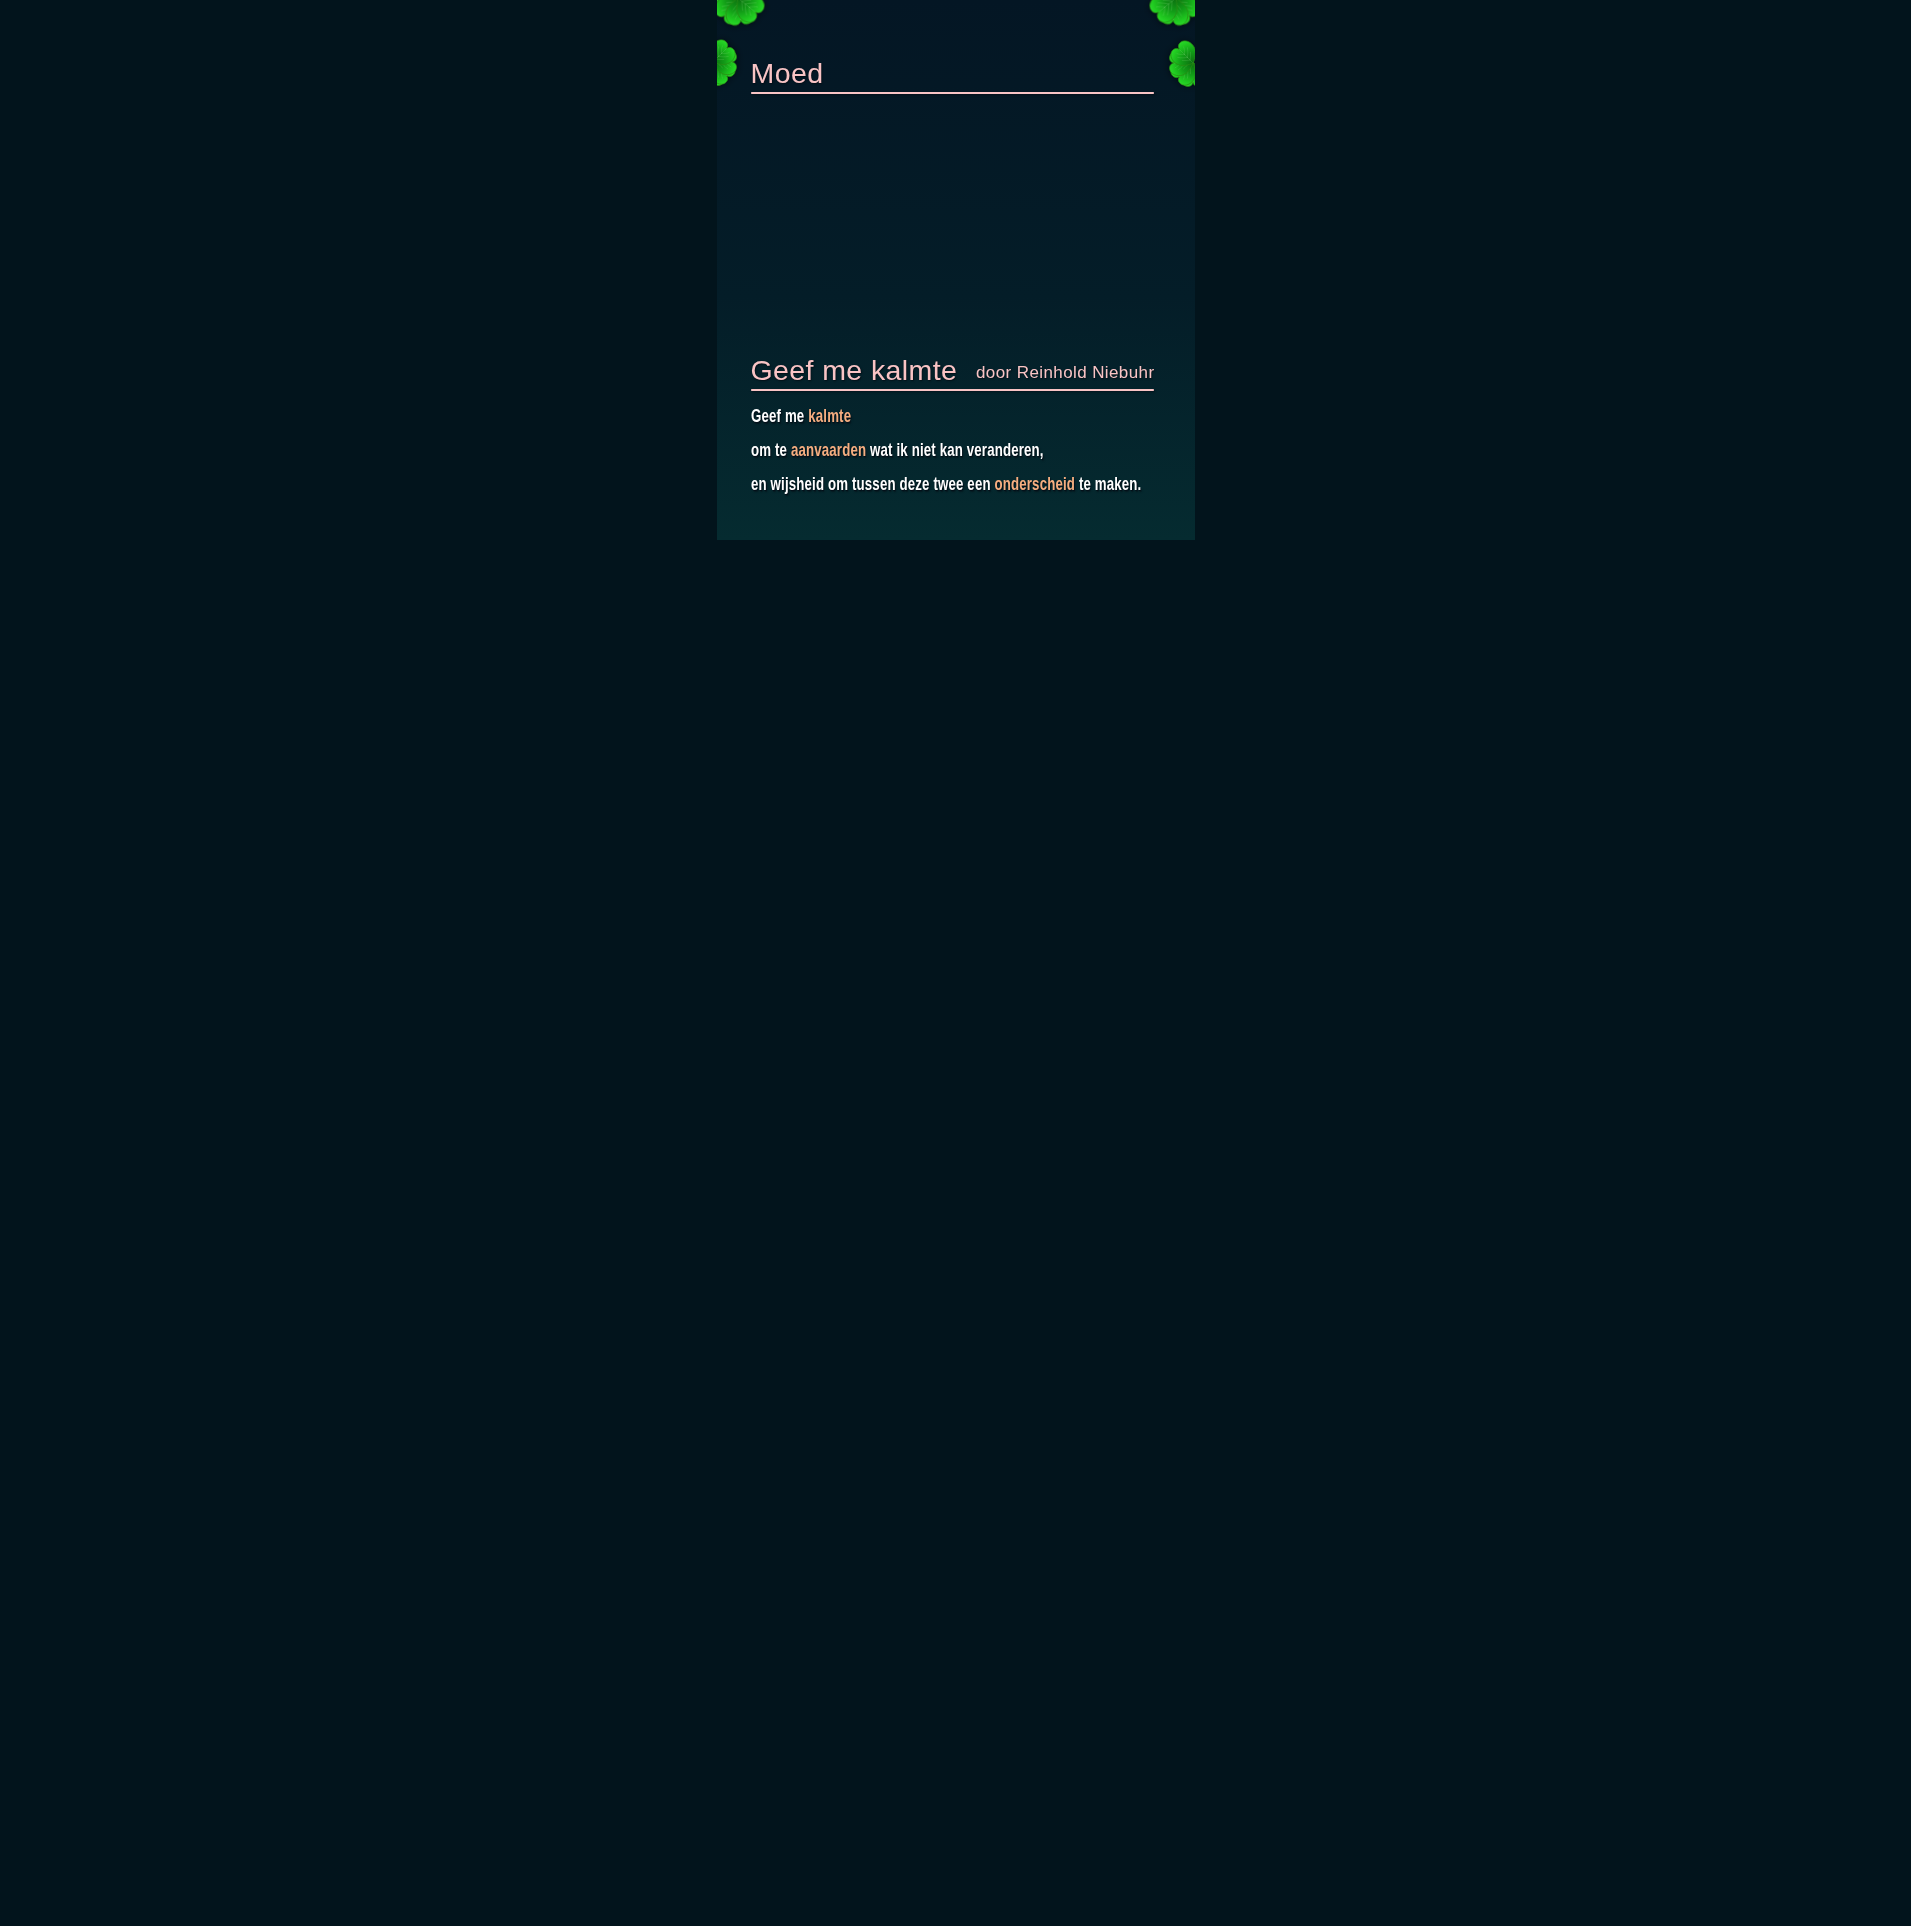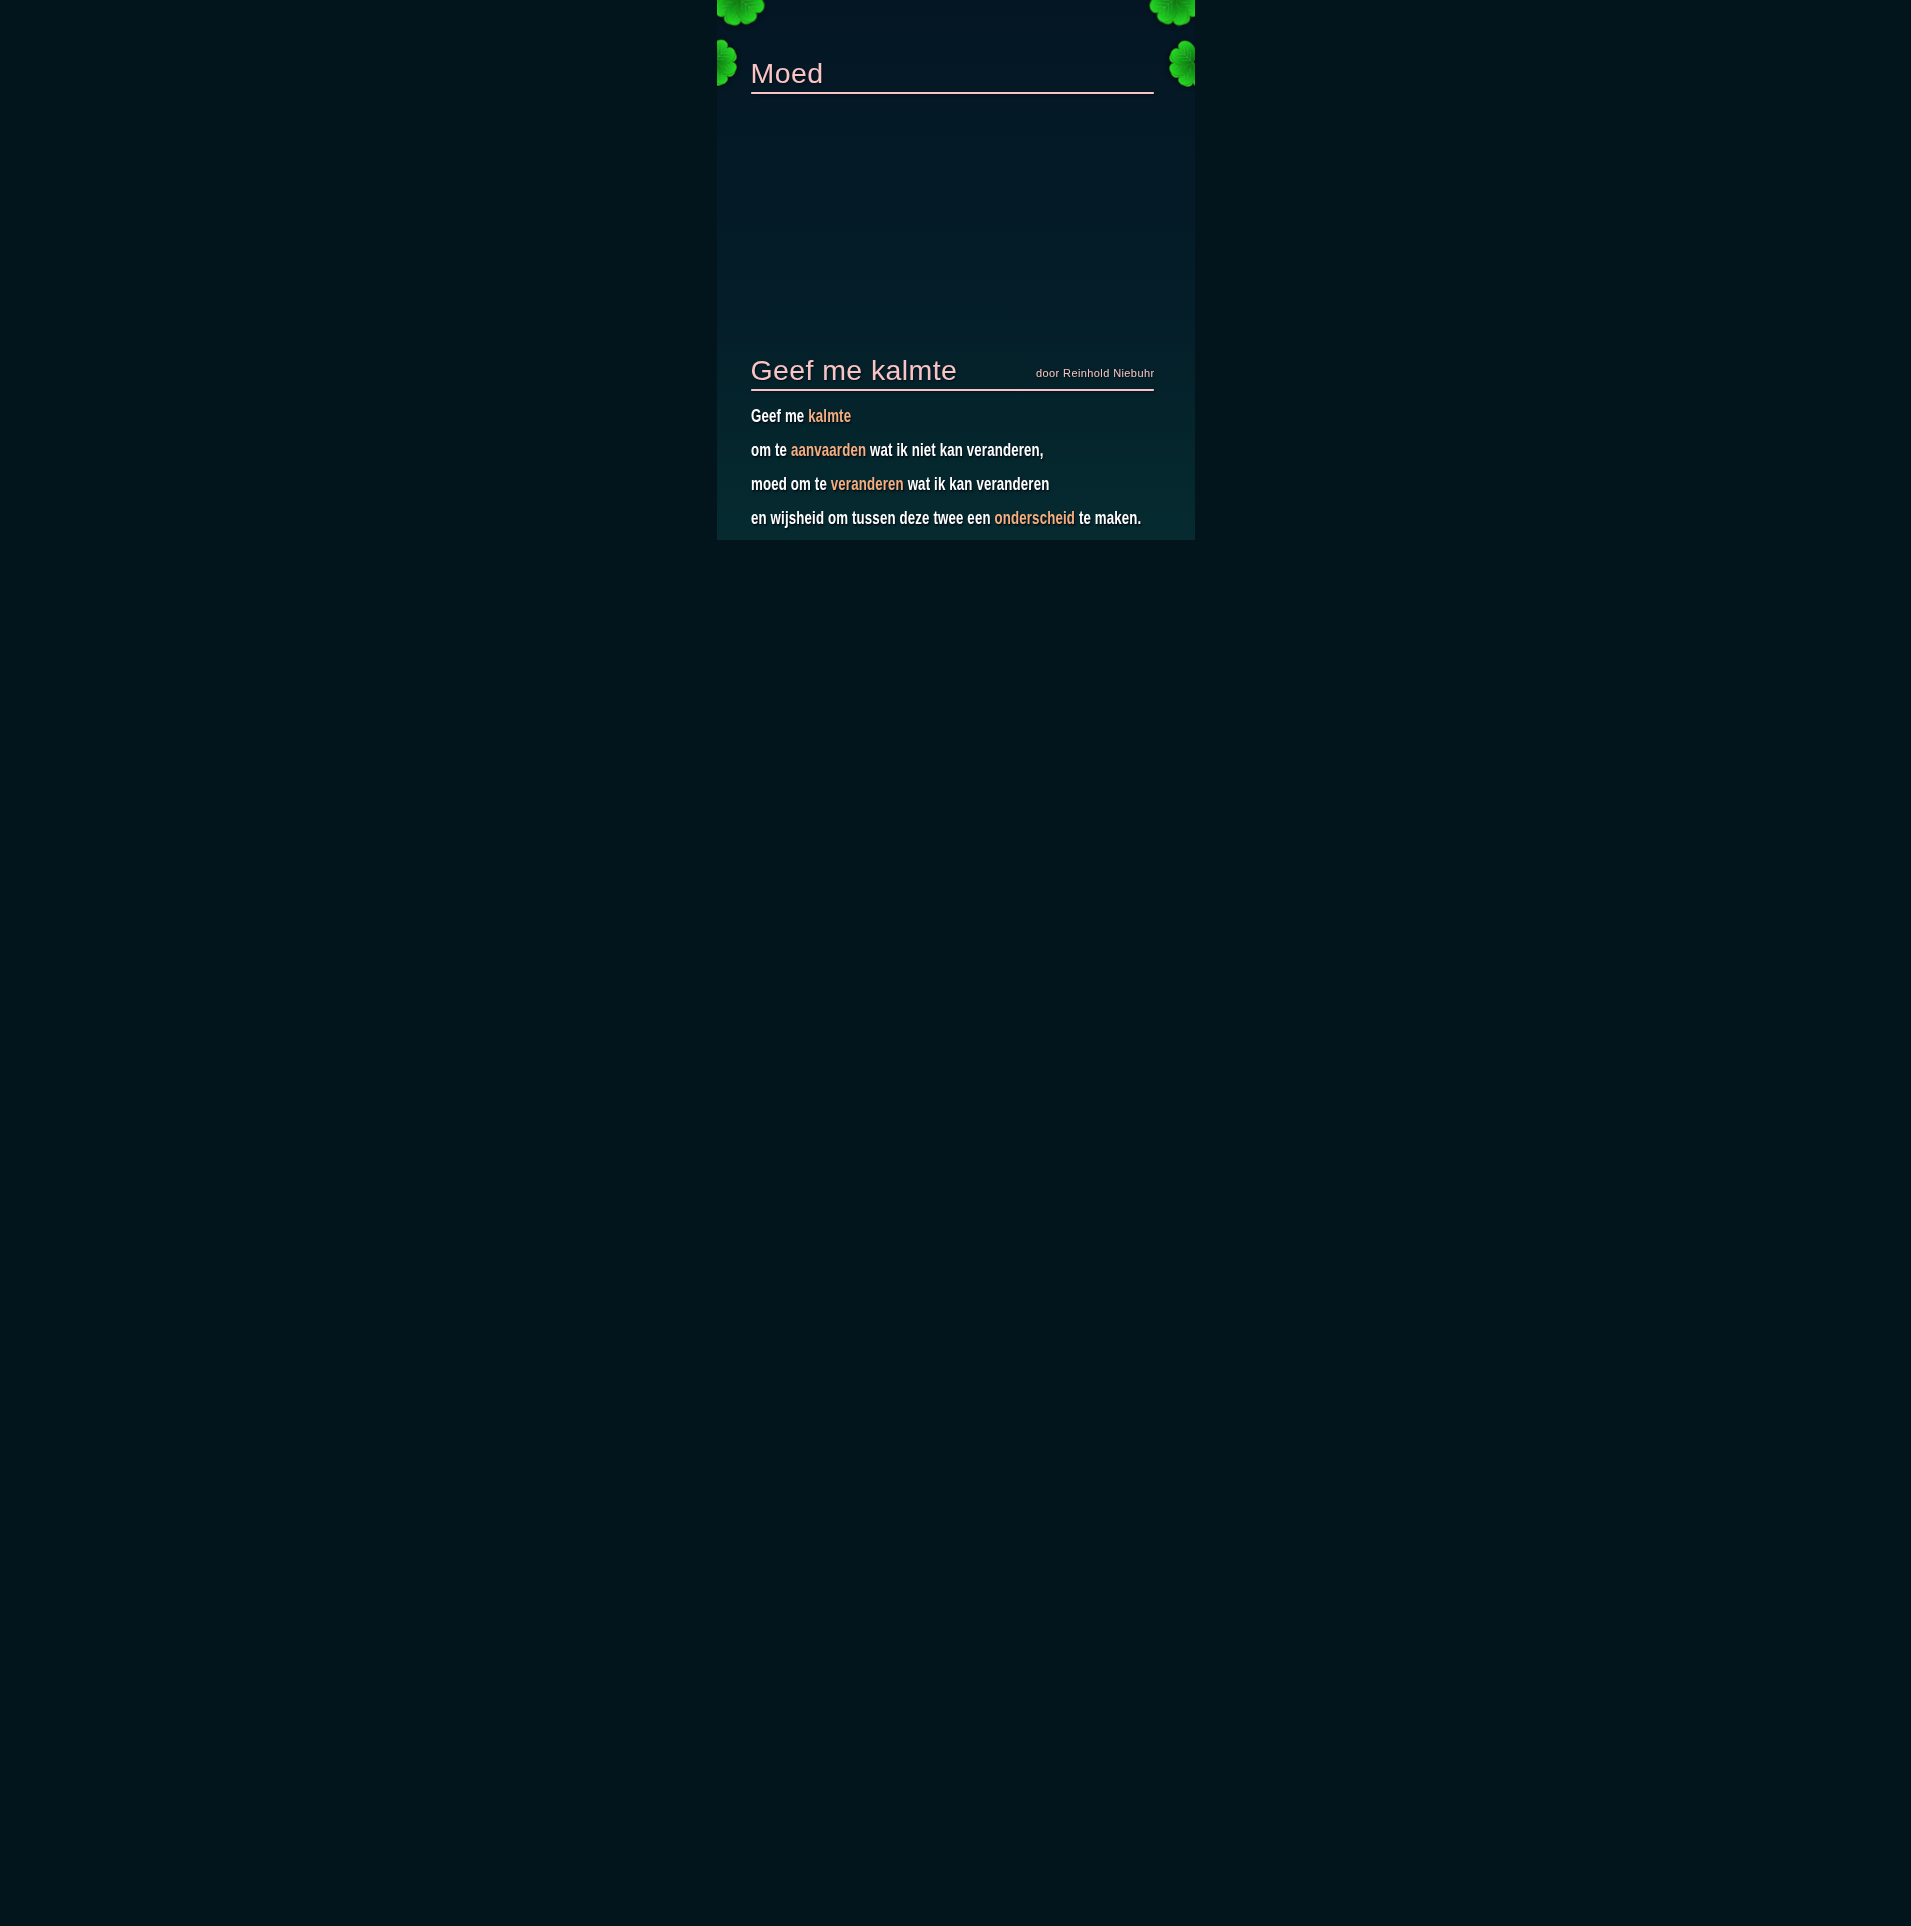--- a/index.html
+++ b/index.html
@@ -29,21 +29,21 @@
     position:absolute; left:34px;
     font-size:28.5px; line-height:32px; font-weight:400;
     color:var(--title-pink,#f9c4c5); letter-spacing:0.4px; white-space:nowrap;
     text-shadow:0.8px 1.2px 1.5px rgba(3,10,16,.75);
   }
   .title.t1 { top:57px; }
   .title.t2 { top:354px; }
 
   .attribution {
     position:absolute; right:40px; top:364px;
-    font-size:11px; line-height:18.5px; font-weight:400;
+    font-size:17px; line-height:18.5px; font-weight:400;
     color:var(--title-pink,#f9c4c5); letter-spacing:0.4px; white-space:nowrap;
     text-shadow:0.8px 1.2px 1.5px rgba(3,10,16,.75);
   }
 
   .divider {
     position:absolute; left:34px; width:403px; height:1.9px; border-radius:0.8px;
     background:var(--divider-pink,#f9c4c5);
     box-shadow:0.8px 1.2px 1.5px rgba(3,10,16,.5);
   }
   .divider.d1 { top:92px; }
@@ -139,21 +139,20 @@
   <div class="divider d1"></div>
 
 
   <div class="title t2">Geef me kalmte</div>
   <div class="attribution">door Reinhold Niebuhr</div>
   <div class="divider d2"></div>
 
   <div class="stanza s3">
     <div class="pline"><span class="cond"><span>Geef me </span><span class="hl">kalmte</span></span></div>
     <div class="pline"><span class="cond"><span>om te </span><span class="hl">aanvaarden</span><span> wat ik niet kan veranderen,</span></span></div>
-    <div class="pline"><span class="cond"><span>moed om te </span><span class="hl">veranderen</span><span> wat ik kan veranderen</span></span></div>
     <div class="pline"><span class="cond"><span>en wijsheid om tussen deze twee een </span><span class="hl">onderscheid</span><span> te maken.</span></span></div>
   </div>
 
   <div class="heart-wrap">
     <svg viewBox="-50 -50 100 100" width="39" height="39">
       <path d="M0,40 C-8,30 -46,12 -47,-13 C-47.5,-30 -36,-40 -23,-40 C-11,-40 -3,-32 0,-23
                C3,-32 11,-40 23,-40 C36,-40 47.5,-30 47,-13 C46,12 8,30 0,40 Z" fill="url(#heartGrad)" stroke="#1c9a0a" stroke-width="4.5" stroke-linejoin="round"></path>
       <ellipse cx="-23" cy="-21" rx="11" ry="8" transform="rotate(-28 -23 -21)" fill="#eafff0" opacity=".9"></ellipse>
       <path d="M8,28 C18,20 29,7 33,-5 C36,1 33,15 23,24 C18,28 11,30 8,28 Z" fill="#c9ffcd" opacity=".78"></path>
     </svg>

